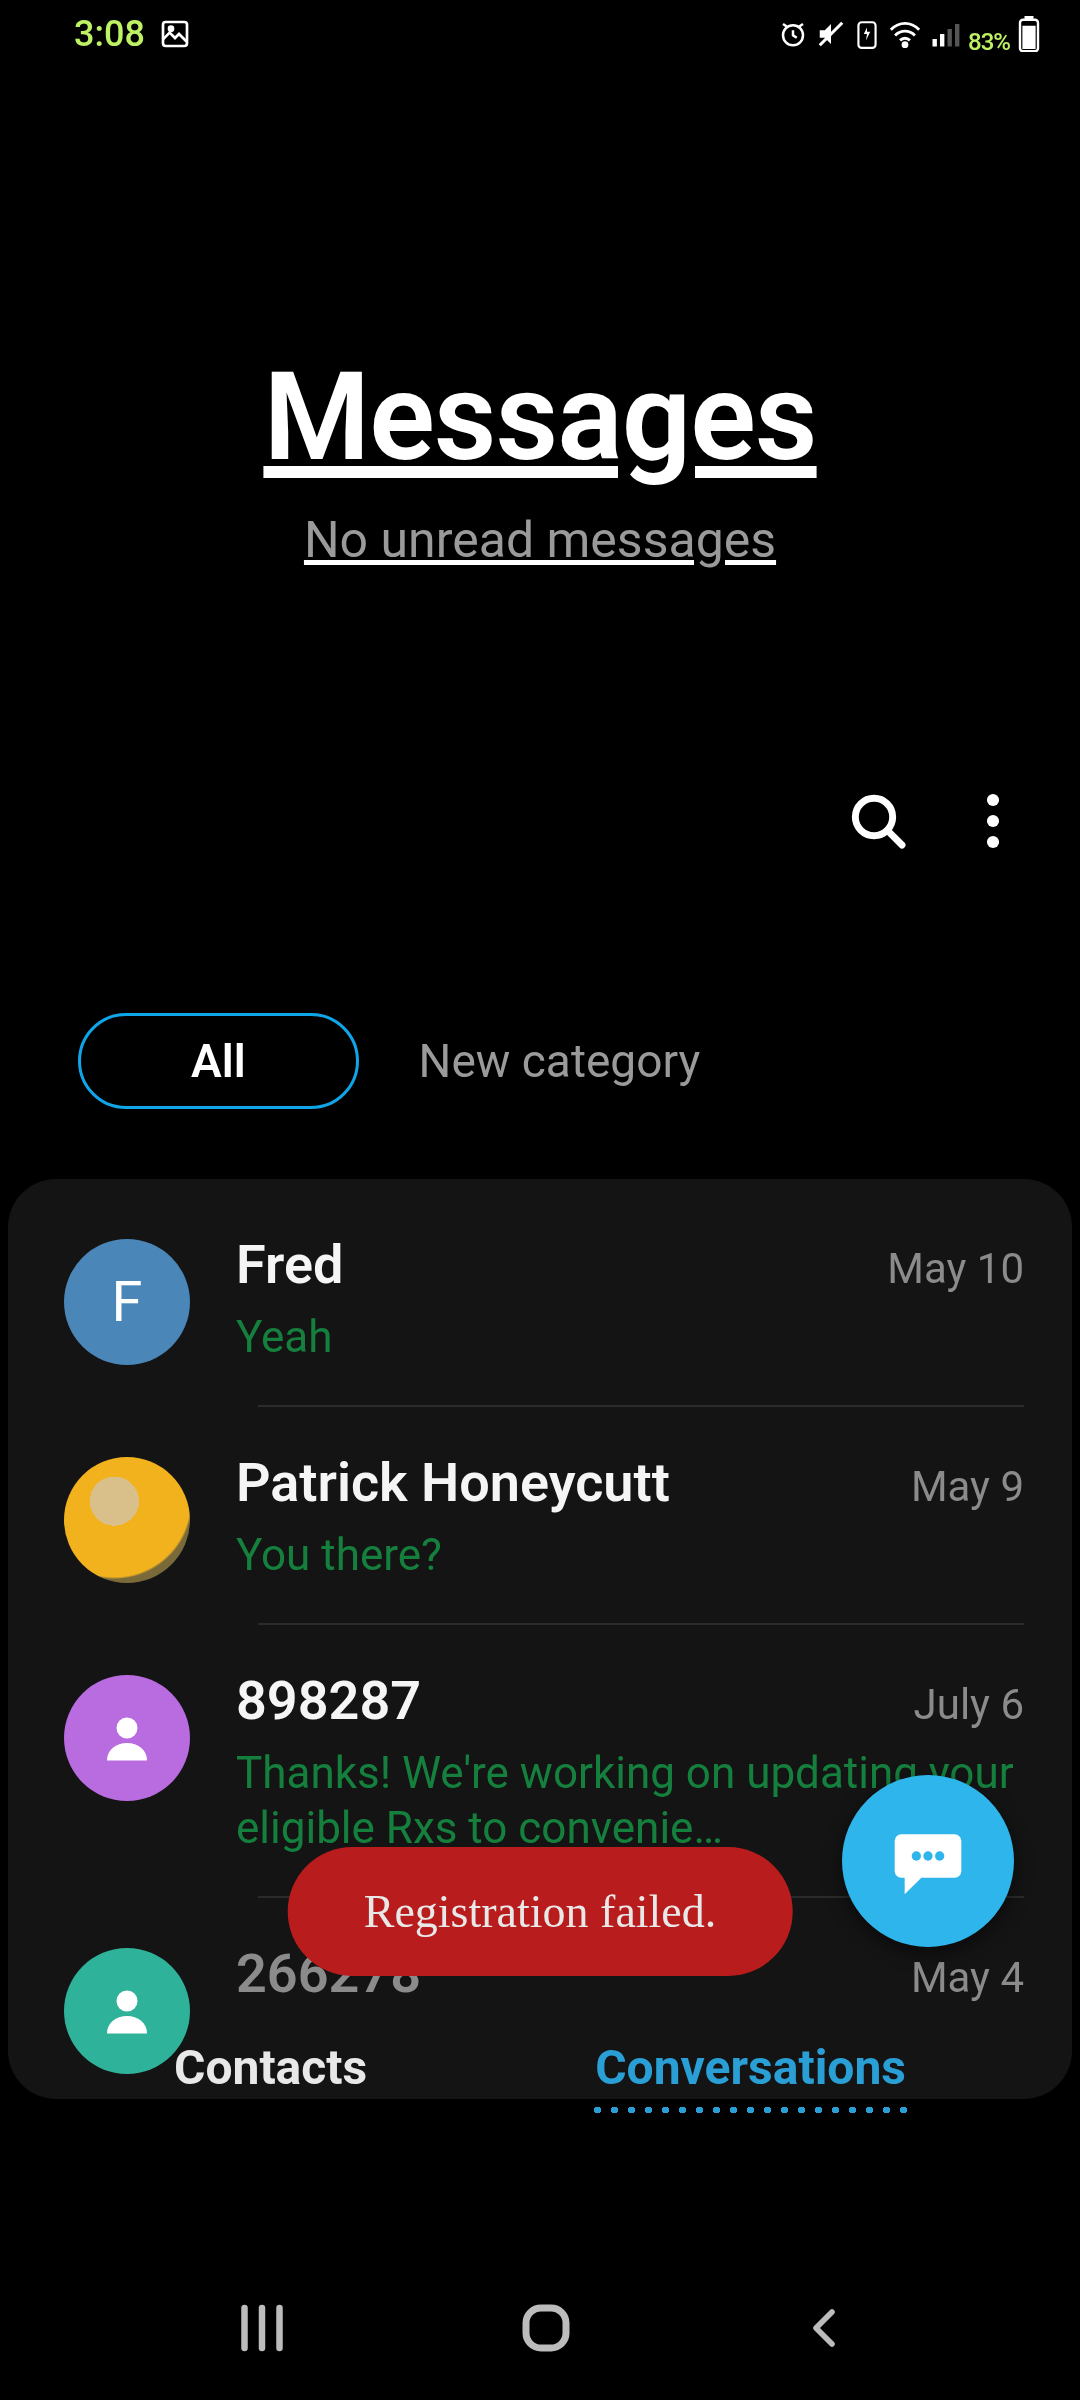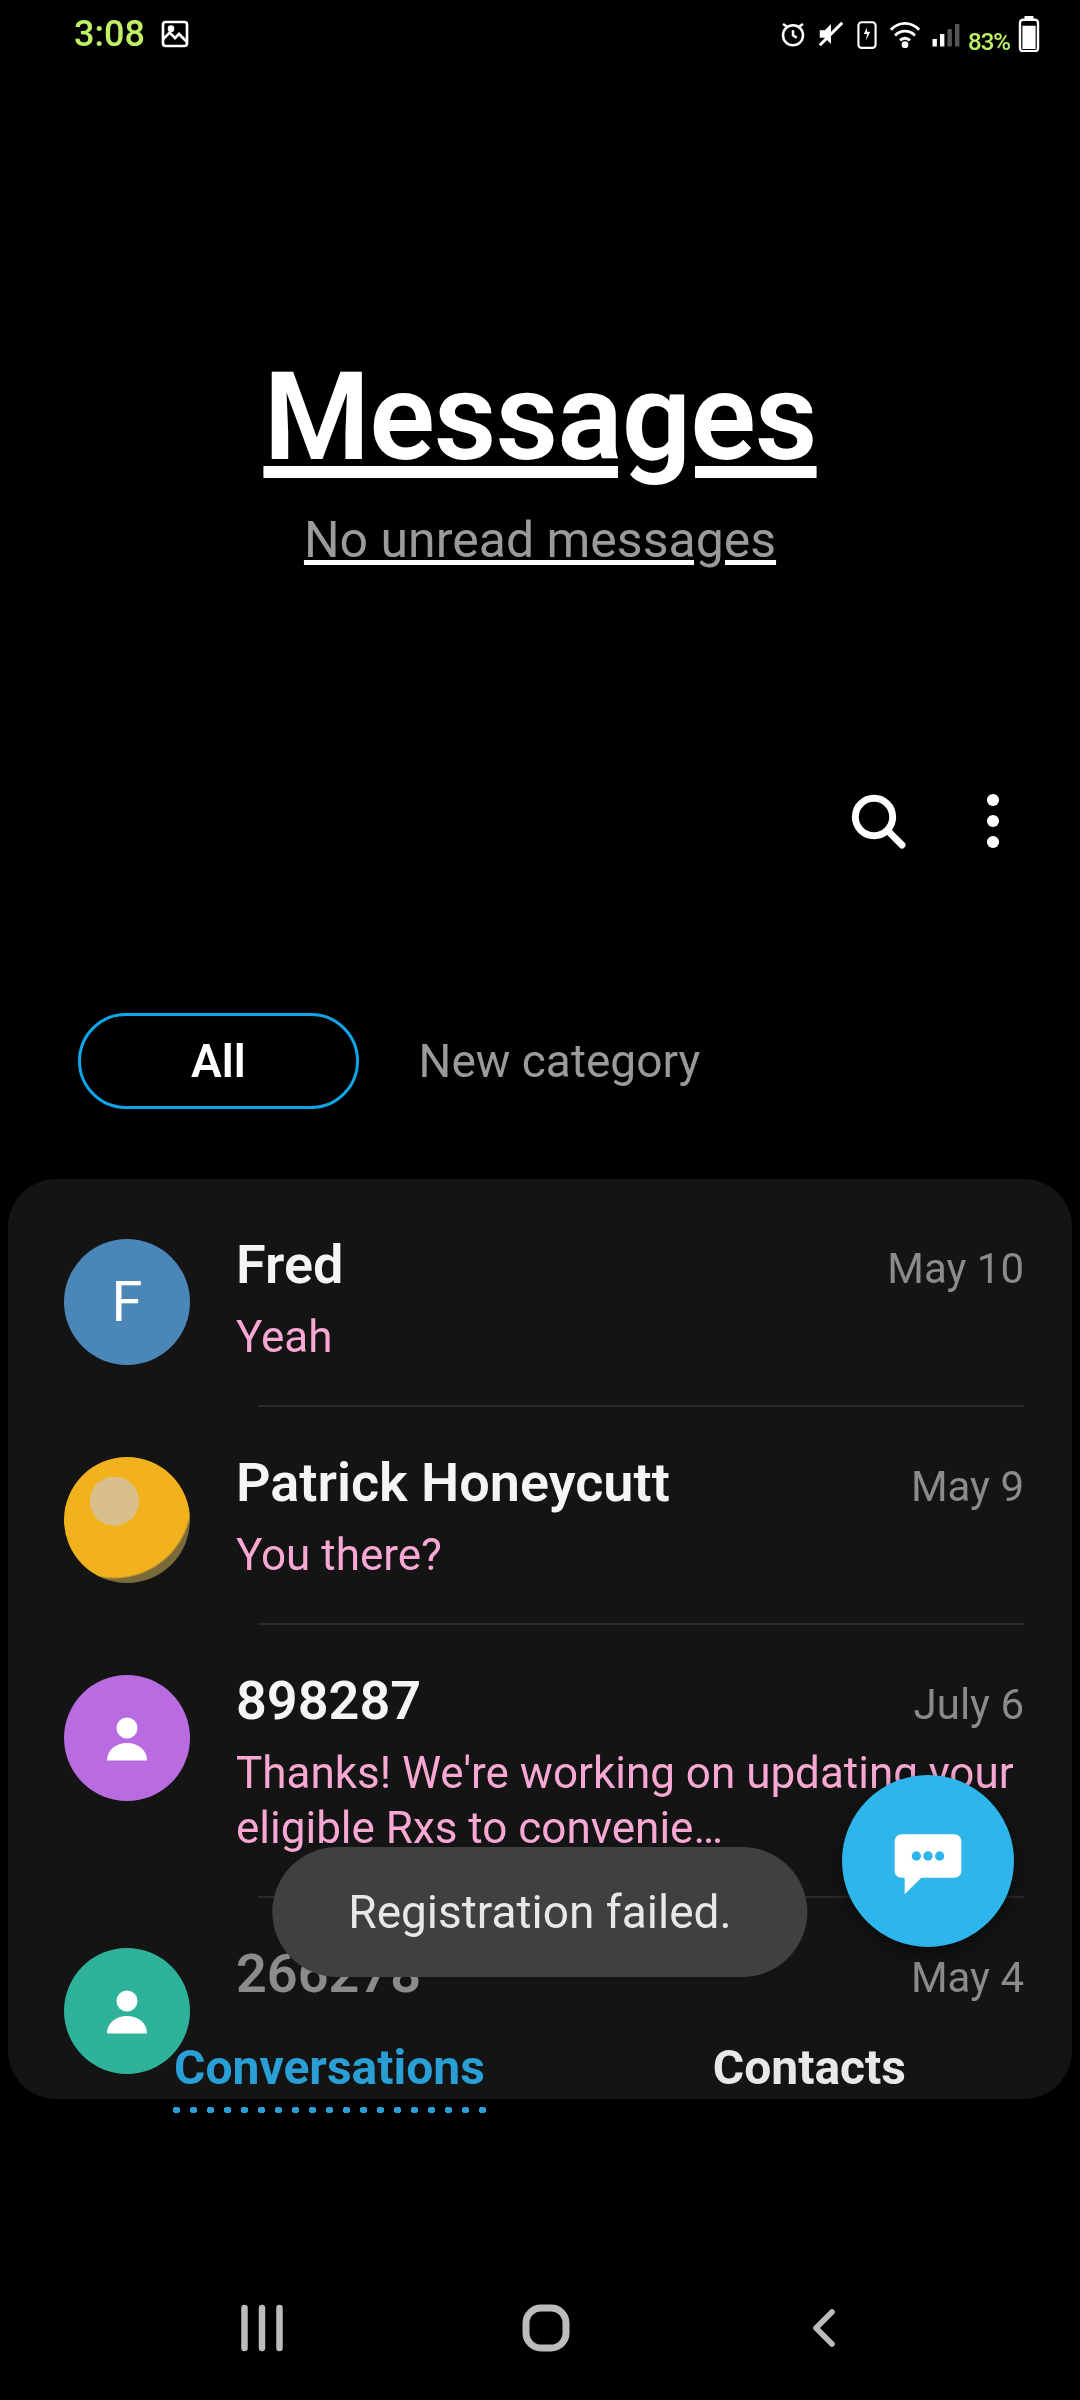--- a/index.html
+++ b/index.html
@@ -127,21 +127,21 @@
     color: #f5f5f5;
   }
   .date {
     font-size: 42px;
     color: #8b8b8b;
     white-space: nowrap;
     margin-left: 20px;
   }
   .preview {
     font-size: 44px;
-    color: #f9a8d4;
+    color: #15803d;
     margin-top: 14px;
     line-height: 1.25;
   }
 
   
   .fab {
     position: absolute;
     right: 66px;
     top: 1775px;
     width: 172px;
@@ -154,26 +154,27 @@
     box-shadow: 0 6px 18px rgba(0,0,0,0.5);
     z-index: 20;
   }
 
   
   .toast {
     position: absolute;
     left: 50%;
     top: 1847px;
     transform: translateX(-50%);
-    background: #404040;
+    background: #b91c1c;
     color: #e8e8e8;
     font-size: 46px;
     padding: 38px 76px;
     border-radius: 72px;
     z-index: 15;
+    font-family: Liberation Serif, serif;
   }
 
   
   .bottom-tabs {
     position: absolute;
     top: 2005px;
     left: 0; right: 0;
     display: flex;
     justify-content: space-around;
     padding: 34px 60px 0 60px;
@@ -363,22 +364,22 @@
     <path d="M4 4h16a2 2 0 0 1 2 2v9a2 2 0 0 1-2 2H10l-5 5v-5H4a2 2 0 0 1-2-2V6a2 2 0 0 1 2-2z" fill="#fff"></path>
     <circle cx="8.5" cy="10.5" r="1.4" fill="#2eb6ec"></circle>
       <circle cx="12" cy="10.5" r="1.4" fill="#2eb6ec"></circle>
       <circle cx="15.5" cy="10.5" r="1.4" fill="#2eb6ec"></circle>
   </svg>
 </div>
 
 <div class="toast">Registration failed.</div>
 
 <div class="bottom-tabs">
+  <div class="tab">Contacts</div>
   <div class="tab active">Conversations</div>
-  <div class="tab">Contacts</div>
 </div>
 
 <div class="navbar">
   <span>
     <svg width="60" height="60" viewBox="0 0 24 24" stroke="#bcbcbc" stroke-width="2.6" stroke-linecap="round">
         <line x1="5" y1="4" x2="5" y2="20"></line>
         <line x1="12" y1="4" x2="12" y2="20"></line>
         <line x1="19" y1="4" x2="19" y2="20"></line>
       </svg>
   </span>

